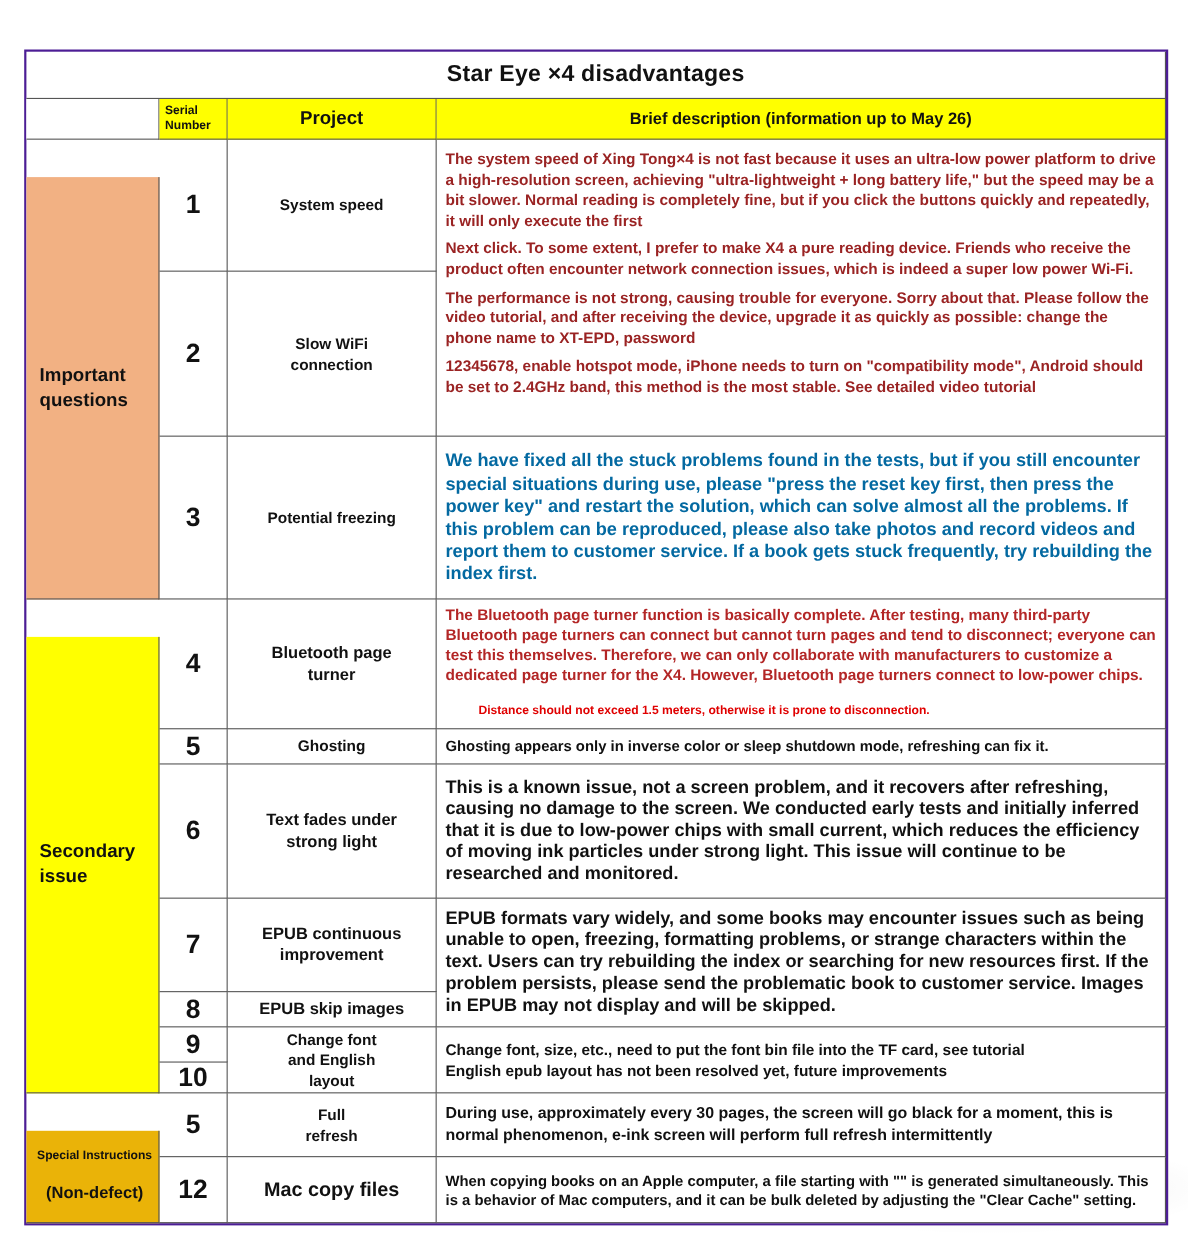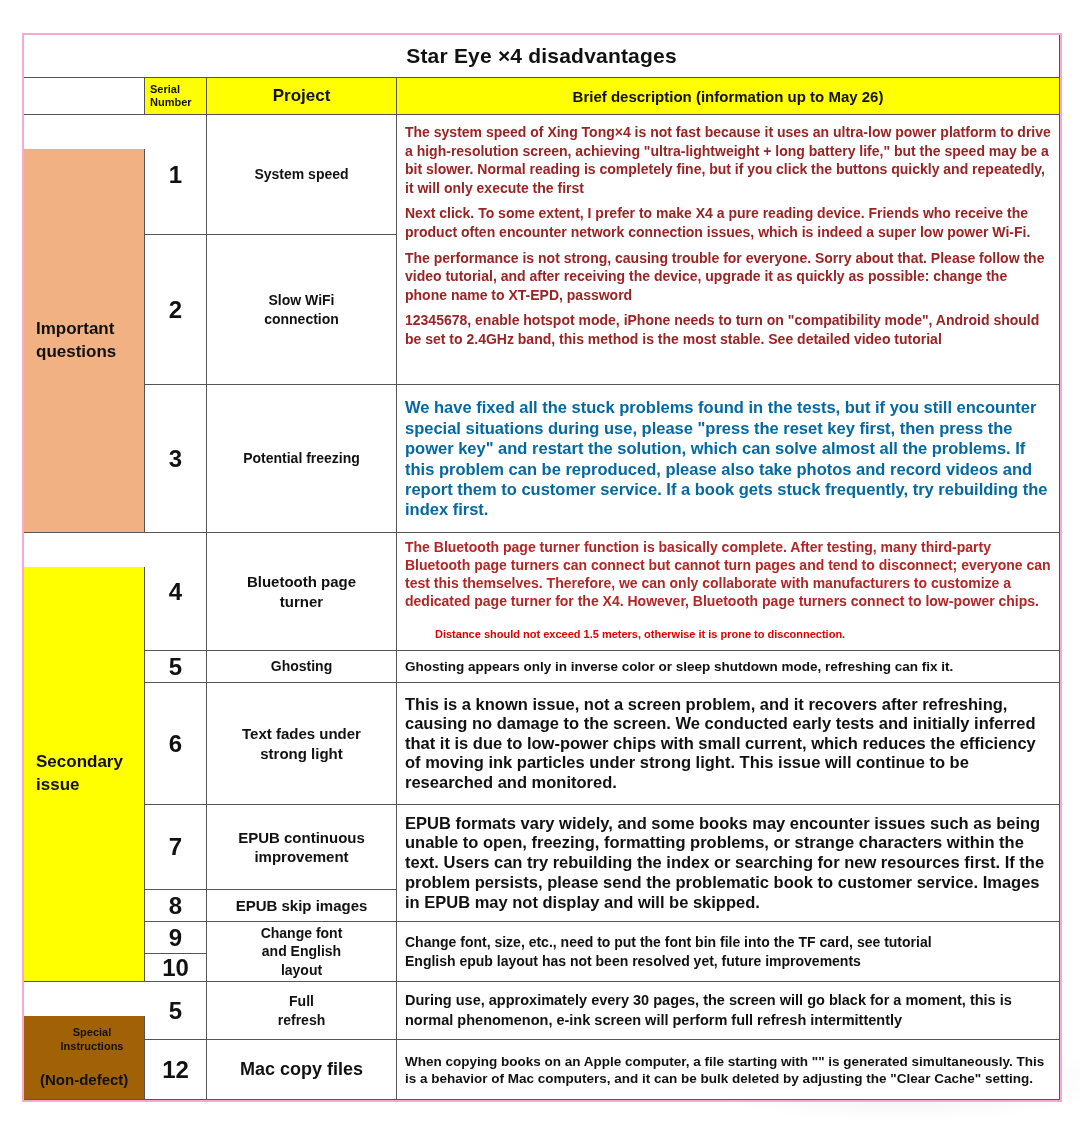--- a/index.html
+++ b/index.html
@@ -10,44 +10,44 @@
       radial-gradient(ellipse 260px 40px at 820px 250px, rgba(0,0,0,0.05), transparent 70%),
       radial-gradient(ellipse 300px 60px at 900px 1080px, rgba(0,0,0,0.07), transparent 70%),
       radial-gradient(ellipse 200px 30px at 600px 645px, rgba(0,0,0,0.06), transparent 70%),
       #ffffff;
     font-family:"Liberation Sans","DejaVu Sans",sans-serif;
     font-weight:bold;
     color:#111;
     overflow:hidden;
   }
   .table{
-    position:absolute;left:22px;top:33px;
+    position:absolute;left:22px;top:45px;
     display:grid;
     grid-template-columns:121px 62px 190px 663px;
     grid-template-rows:43px 37px 120px 150px 148px 118px 32px 122px 85px 32px 32px 28px 58px 60px;
-    border:2px solid #f9a8d4;
+    border:2px solid #4c1d95;
     background:#fff;
   }
   .cell{
     border-right:1px solid #555;
     border-bottom:1px solid #555;
     box-sizing:border-box;
     overflow:hidden;
   }
   .center{display:flex;align-items:center;justify-content:center;text-align:center;}
   .title-cell{grid-column:1/5;grid-row:1;font-size:21px;letter-spacing:.2px;}
   .yellow{background:#ffff00;}
   .hdr-serial{grid-column:2;grid-row:2;font-size:11px;line-height:1.15;display:flex;align-items:center;padding-left:5px;white-space:pre-line;}
   .hdr-project{grid-column:3;grid-row:2;font-size:17px;}
   .hdr-desc{grid-column:4;grid-row:2;font-size:15px;}
   .hdr-blank{grid-column:1;grid-row:2;background:#fff;}
   .cat{display:flex;flex-direction:column;justify-content:center;padding-left:12px;white-space:pre-line;font-size:17px;line-height:1.35;margin-top:34px;}
   .cat-important{grid-column:1;grid-row:3/6;background:#f2b183;}
   .cat-secondary{grid-column:1;grid-row:6/13;background:#ffff00;}
-  .cat-special{grid-column:1;grid-row:13/15;background:#a16207;align-items:flex-start;padding-left:16px;text-align:center;}
+  .cat-special{grid-column:1;grid-row:13/15;background:#eab308;align-items:center;padding-left:4px;text-align:center;}
   .cat-special .s1{font-size:11px;}
   .cat-special .s2{font-size:15px;margin-top:16px;}
   .serial{font-size:24px;}
   .project{font-size:14px;white-space:pre-line;line-height:1.3;}
   .project.big{font-size:15px;}
   .project.huge{font-size:18px;}
   .desc{padding:5px 8px;display:flex;flex-direction:column;justify-content:flex-start;}
   .desc p{margin:0 0 7px 0;}
   .desc p:last-child{margin-bottom:0;}
   .d12{grid-column:4;grid-row:3/5;color:#9a2323;font-size:14px;line-height:1.33;padding-top:8px;}

